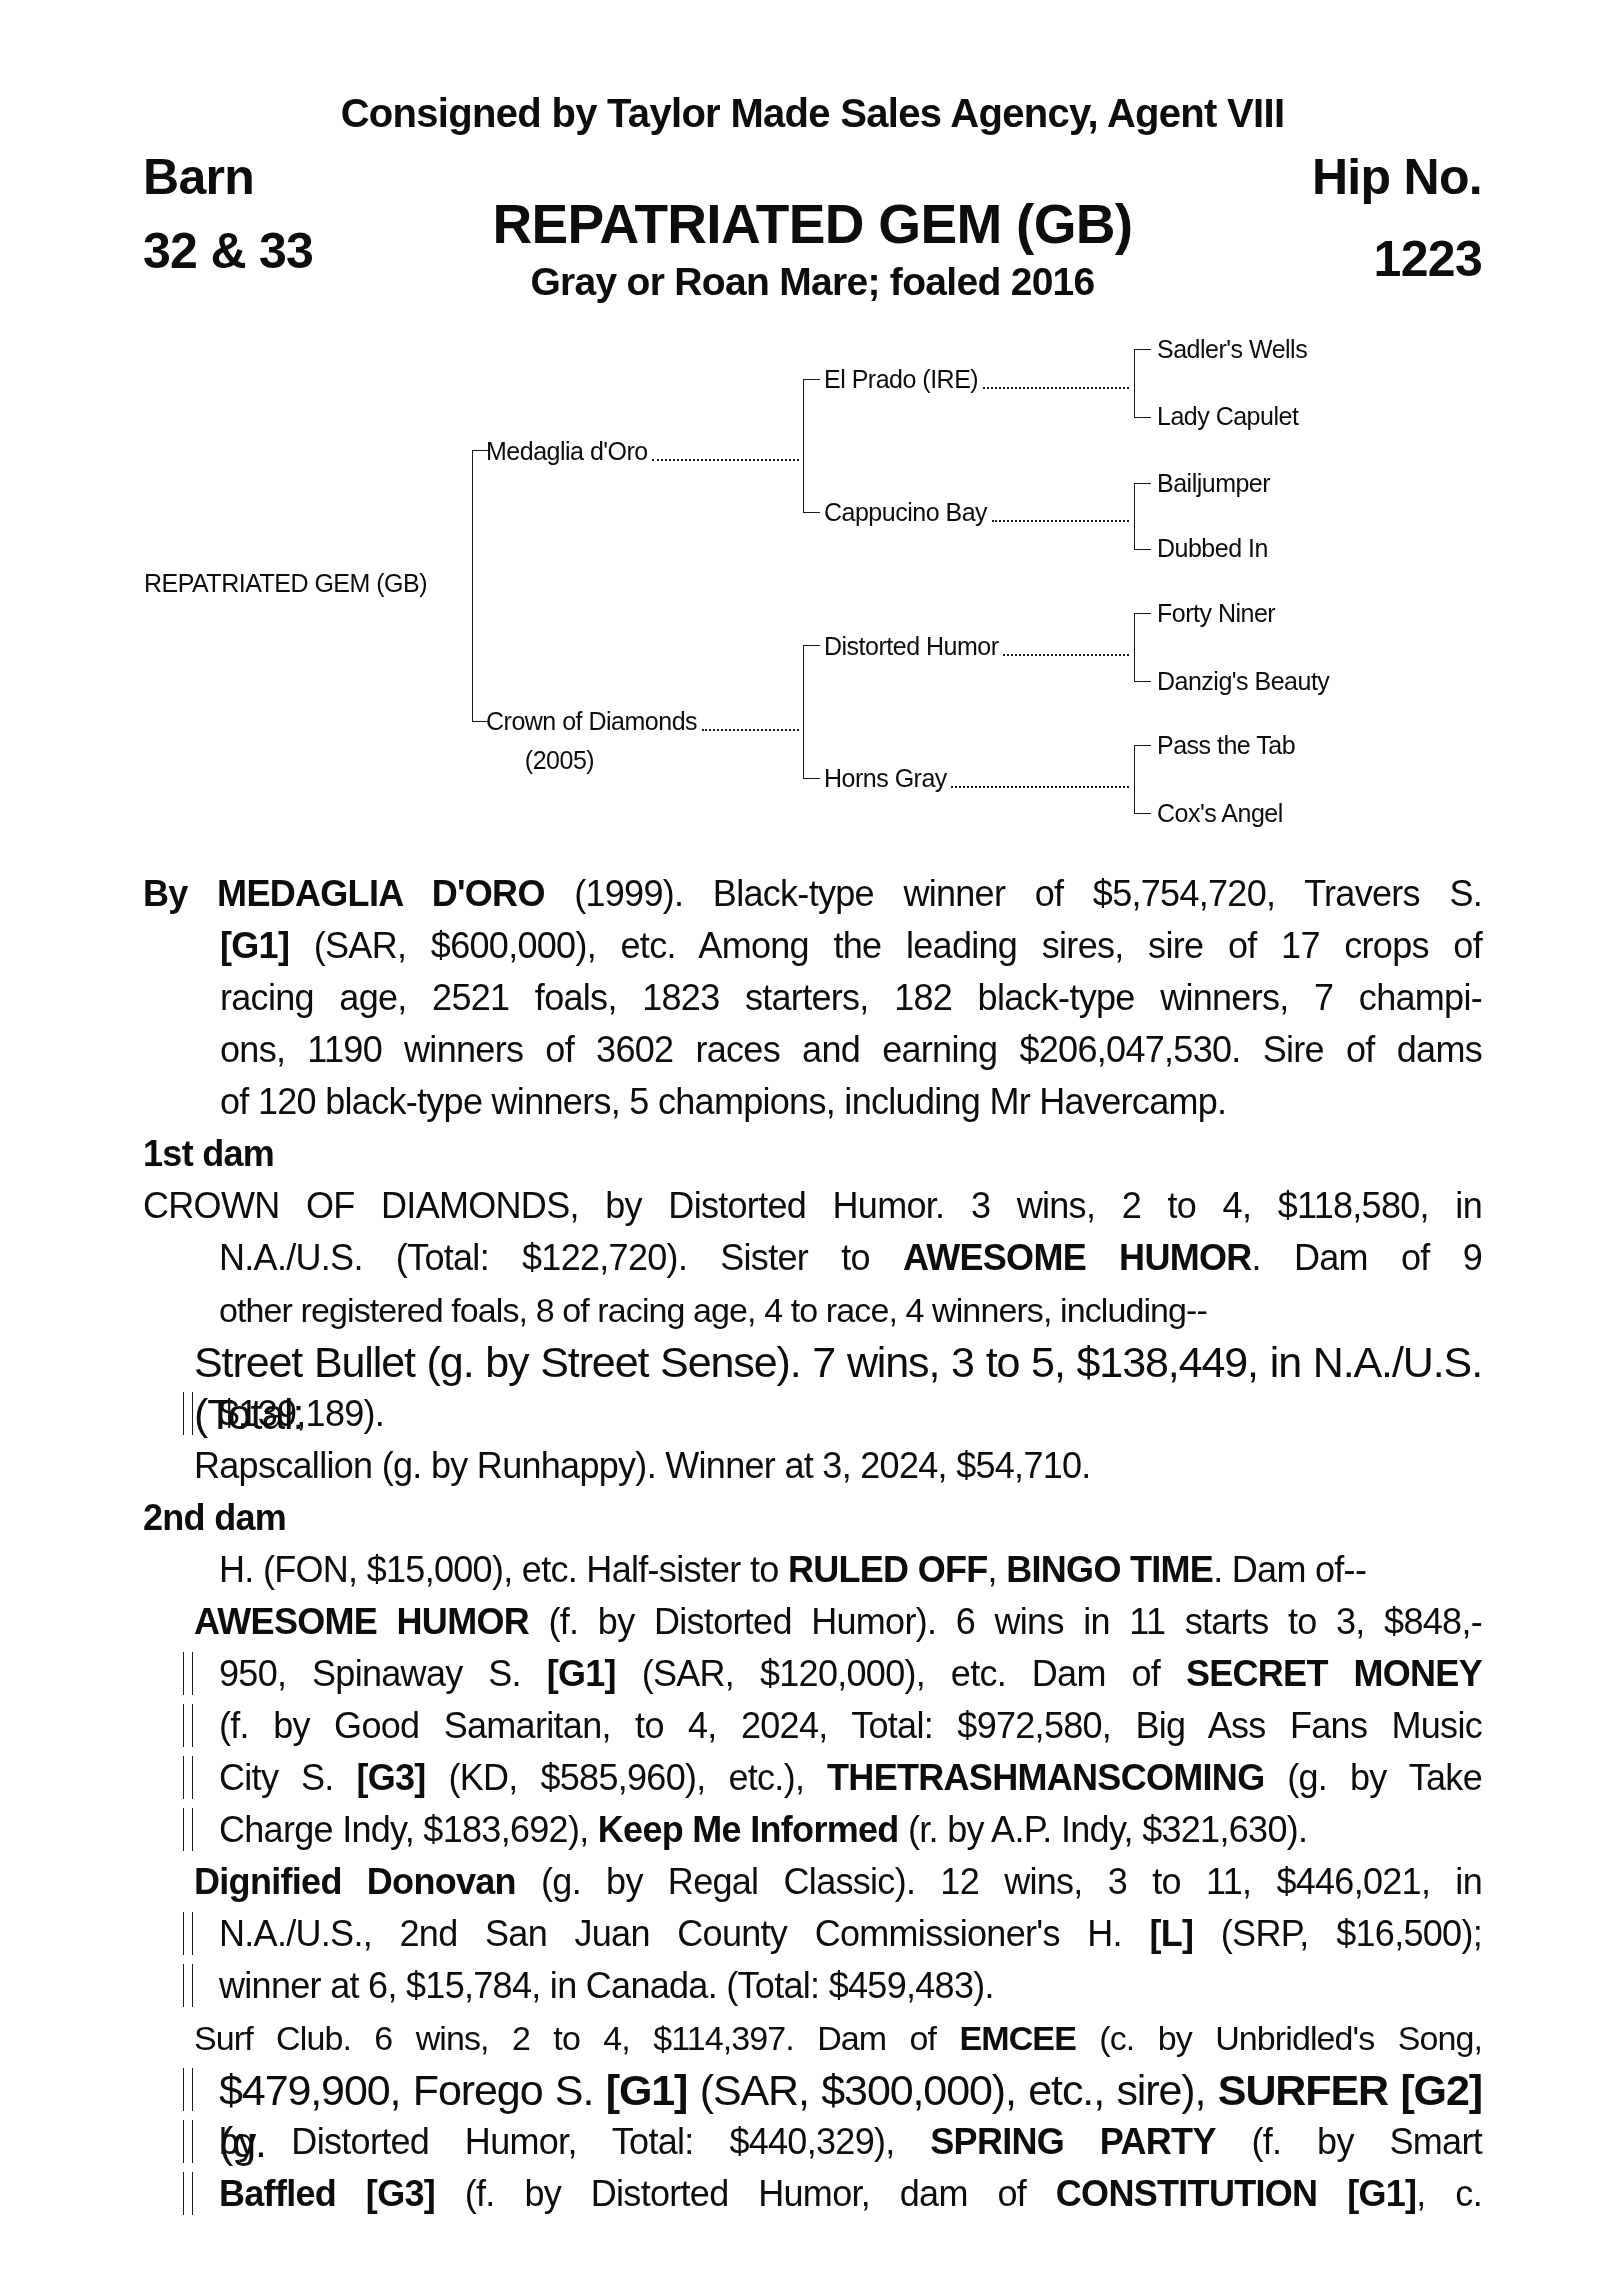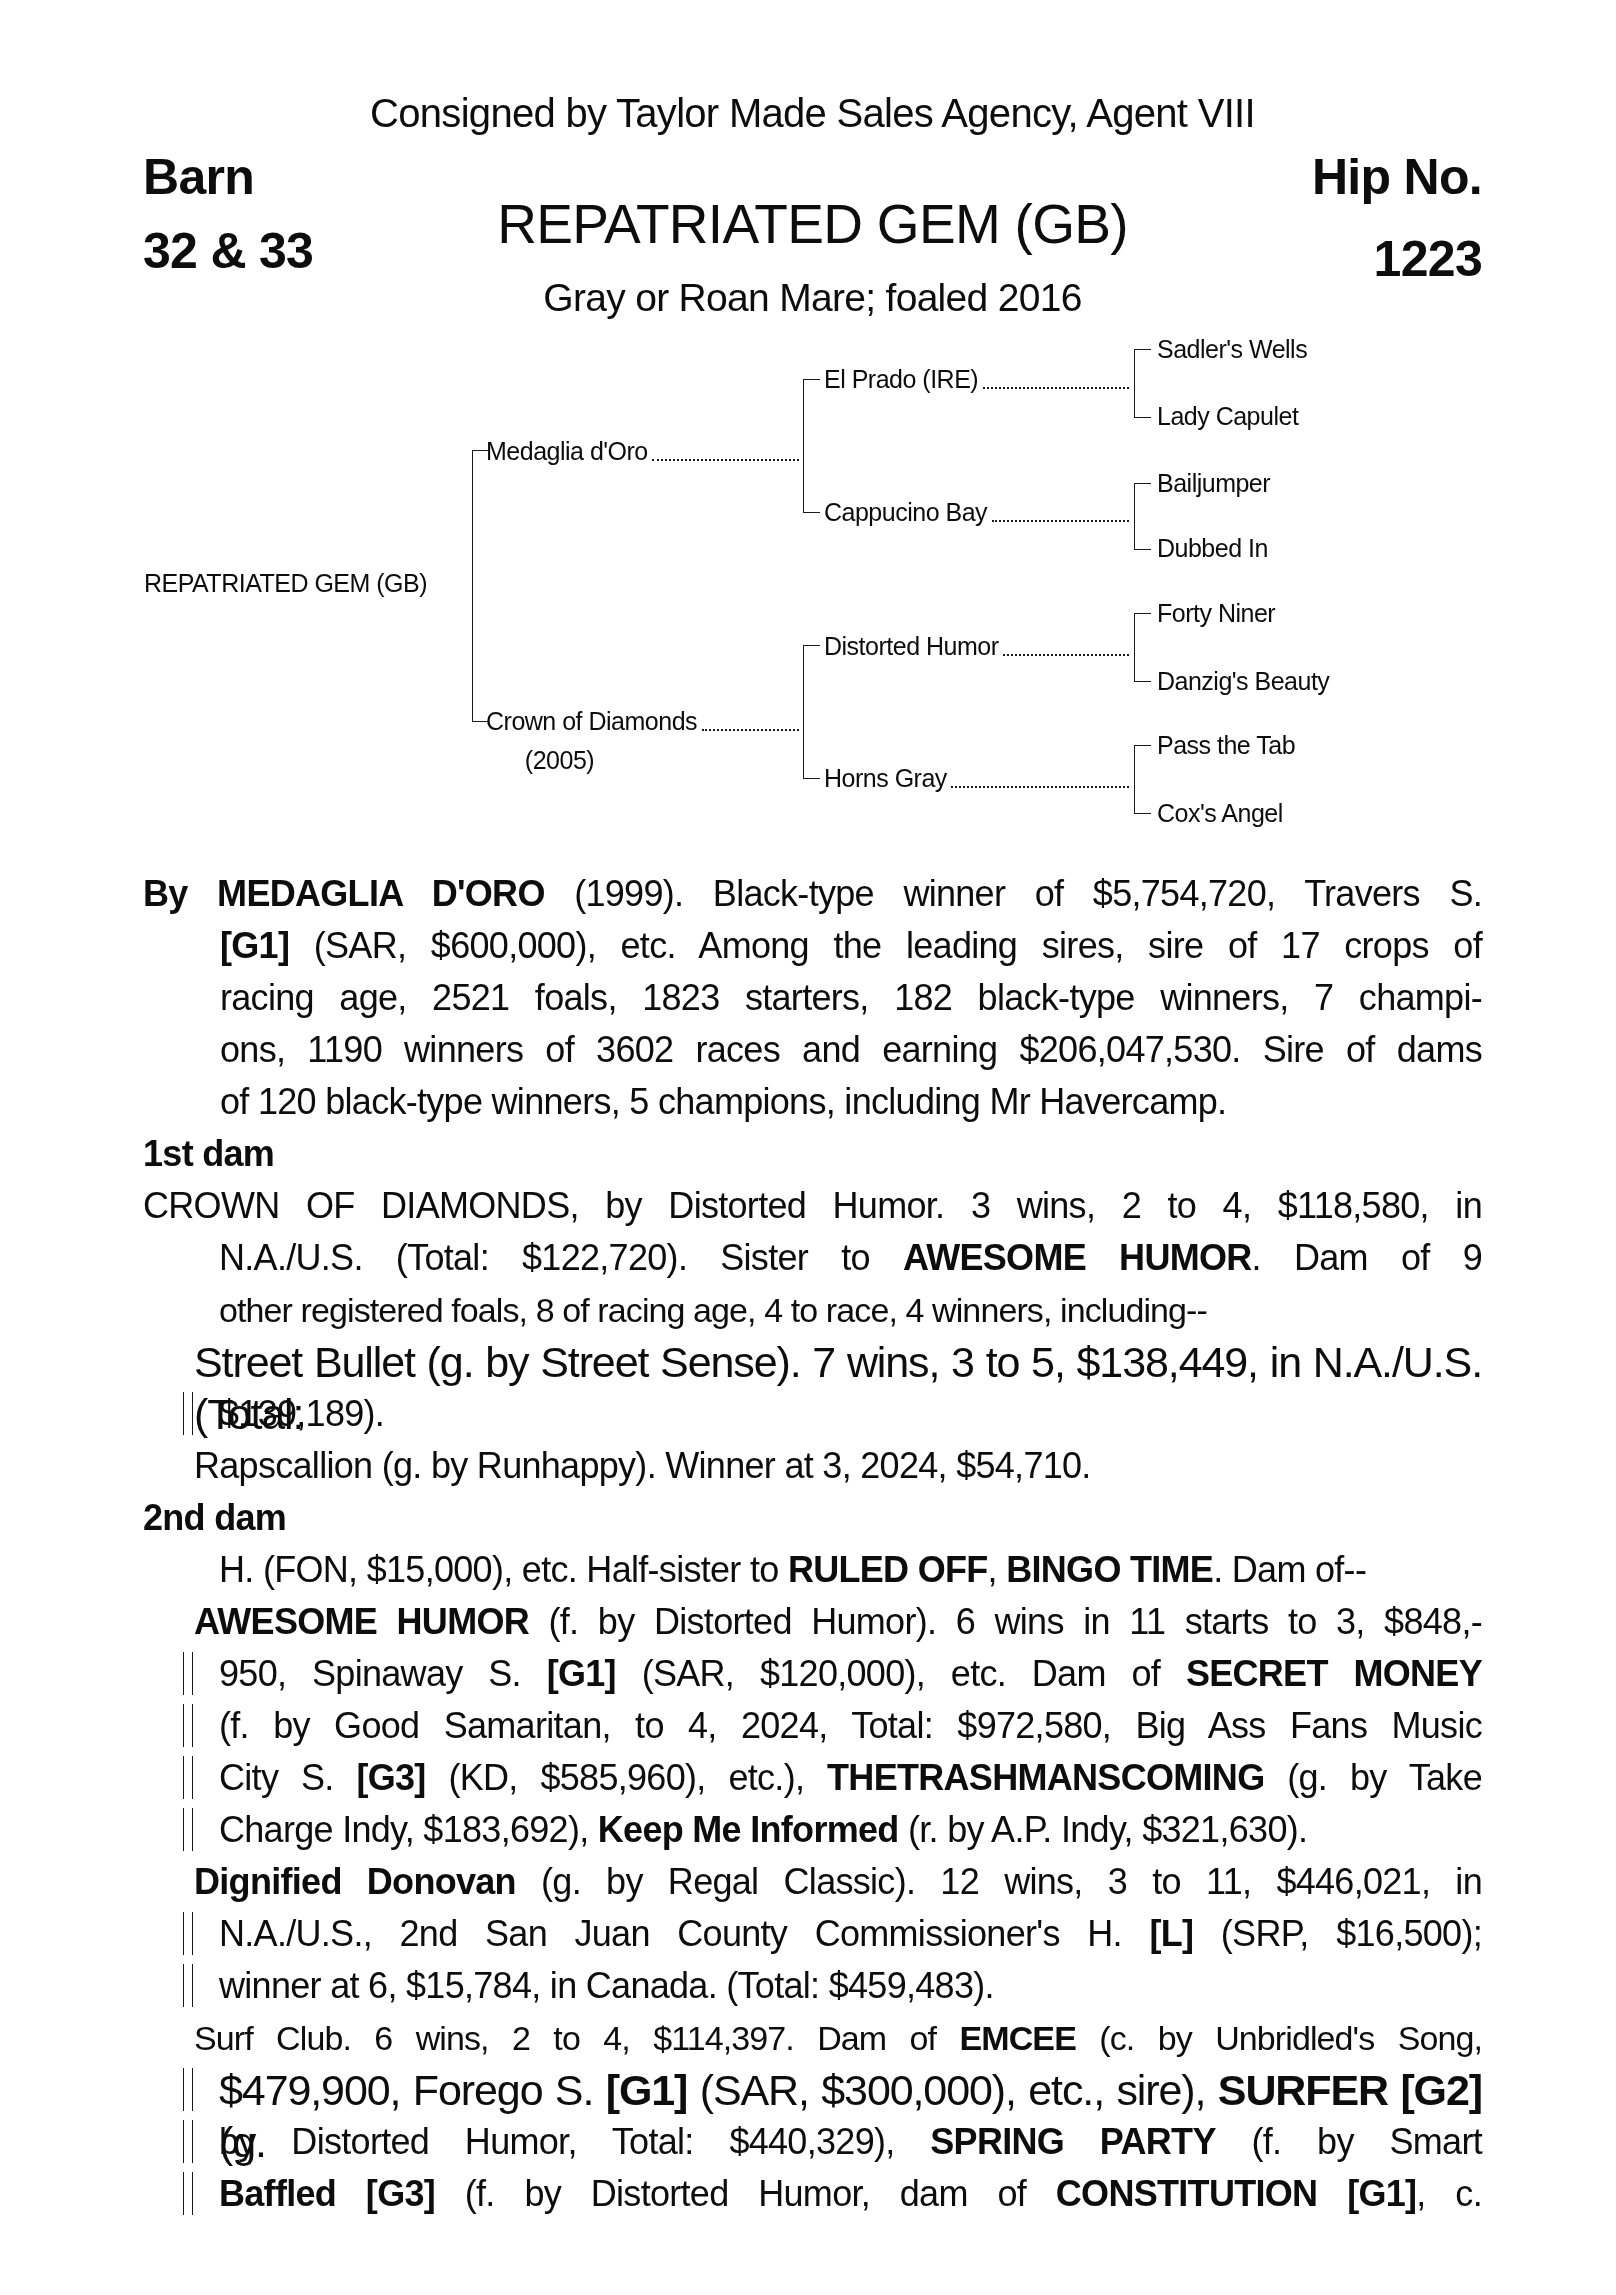--- a/index.html
+++ b/index.html
@@ -5,24 +5,24 @@
   html,body{margin:0;padding:0;background:#e8e8e8;}
   .page{
     position:relative;
     width:1616px;height:3227px;
     background:#ffffff;
     font-family:"Liberation Sans","DejaVu Sans",sans-serif;
     color:#0d0d0d;
     overflow:hidden;
   }
   
-  .hdr{position:absolute;left:143px;width:1339px;text-align:center;font-weight:normal;letter-spacing:-0.7px;white-space:nowrap;}
+  .hdr{position:absolute;left:143px;width:1339px;text-align:center;font-weight:bold;letter-spacing:-0.7px;white-space:nowrap;}
   #consignor{top:91px;font-size:40px;}
   #horse-name{top:192px;font-size:55px;}
-  #horse-desc{top:276px;font-size:39px;text-align:center;}
+  #horse-desc{top:260px;font-size:39px;text-align:center;}
   .corner{position:absolute;font-weight:bold;font-size:50px;letter-spacing:-0.7px;white-space:nowrap;}
   #barn-label{left:143px;top:148px;}
   #barn-value{left:143px;top:222px;}
   #hip-label{right:134px;top:148px;text-align:right;}
   #hip-value{right:134px;top:230px;text-align:right;}
   
   .pn,.pe{position:absolute;font-size:25px;letter-spacing:-0.5px;line-height:41px;height:41px;white-space:nowrap;}
   .pe{display:flex;}
   .pe .pnm{white-space:nowrap;}
   .pe .lead{flex:1;height:27.5px;border-bottom:2.3px dotted #1a1a1a;margin-left:4.6px;min-width:11px;}

